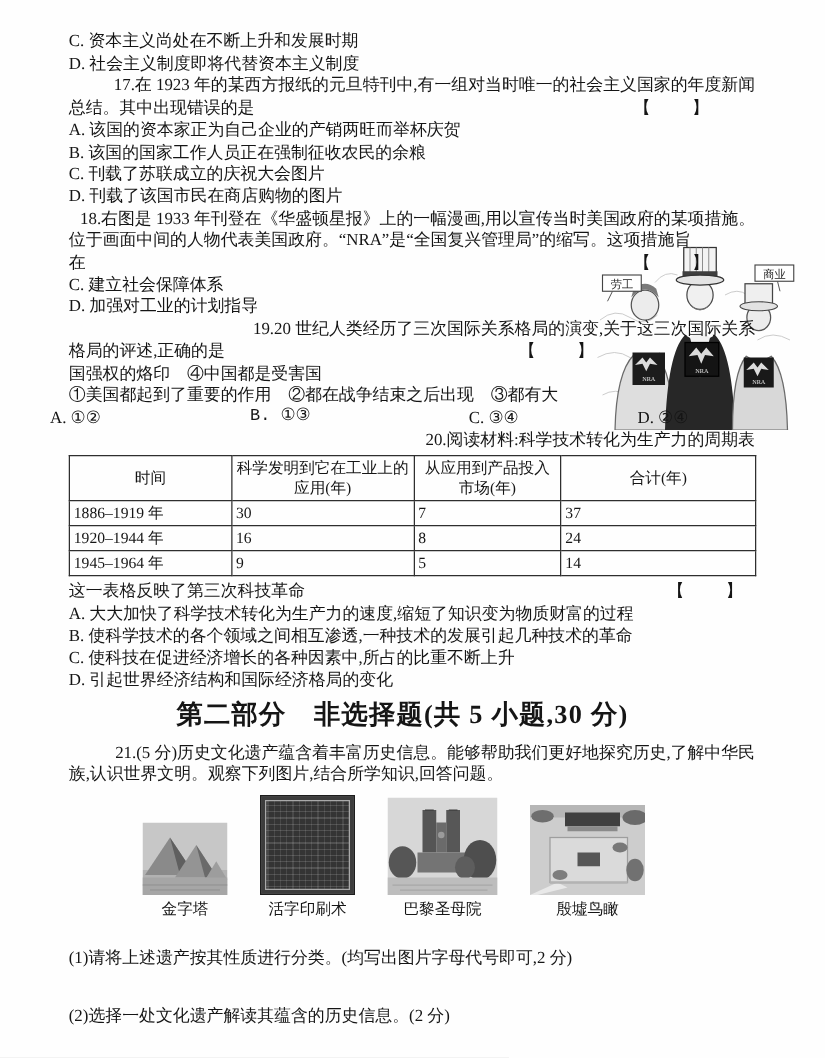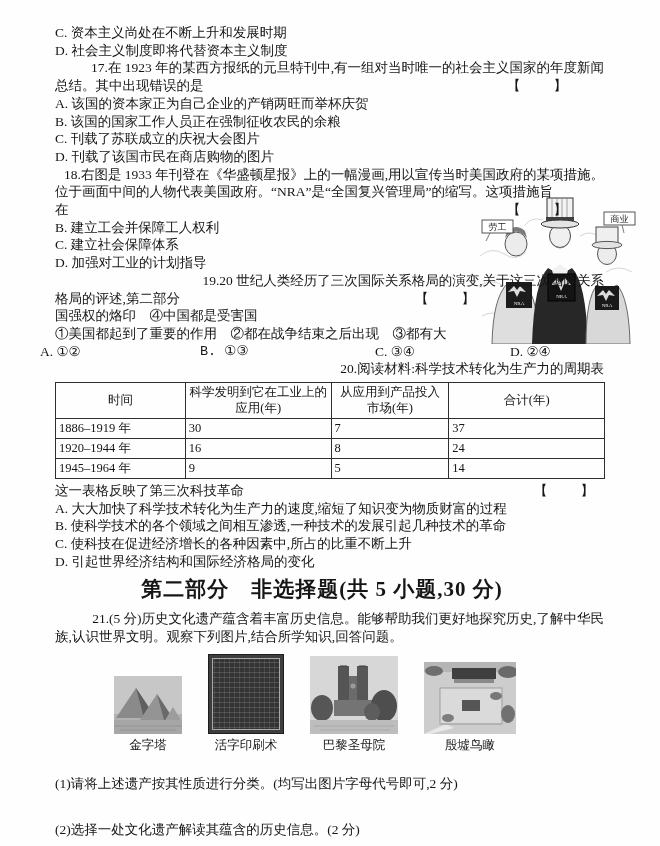--- a/index.html
+++ b/index.html
@@ -106,26 +106,25 @@
     <div class="qfirst"><span class="qnum">17.</span><span>在 1923 年的某西方报纸的元旦特刊中,有一组对当时唯一的社会主义国家的年度新闻</span></div>
     <div class="ln"><span class="br">【　　】</span><span>总结。其中出现错误的是</span></div>
     <div class="ln">A. 该国的资本家正为自己企业的产销两旺而举杯庆贺</div>
     <div class="ln">B. 该国的国家工作人员正在强制征收农民的余粮</div>
     <div class="ln">C. 刊载了苏联成立的庆祝大会图片</div>
     <div class="ln">D. 刊载了该国市民在商店购物的图片</div>
 
     <div class="qfirst"><span class="qnum">18.</span><span>右图是 1933 年刊登在《华盛顿星报》上的一幅漫画,用以宣传当时美国政府的某项措施。</span></div>
     <div class="ln">位于画面中间的人物代表美国政府。“NRA”是“全国复兴管理局”的缩写。这项措施旨</div>
     <div class="ln"><span class="br">【　　】</span><span>在</span></div>
-    <div class="ln">B. 建立工会并保障工人权利</div>
     <div class="ln">C. 建立社会保障体系</div>
     <div class="ln">D. 加强对工业的计划指导</div>
 
     <div class="qfirst"><span class="qnum">19.</span><span>20 世纪人类经历了三次国际关系格局的演变,关于这三次国际关系</span></div>
-    <div class="ln q19wrap"><span class="br-narrow">【　　】</span><span>格局的评述,第二部分</span></div>
+    <div class="ln q19wrap"><span class="br-narrow">【　　】</span><span>格局的评述,正确的是</span></div>
     <div class="ln">国强权的烙印　④中国都是受害国</div>
     <div class="ln">①美国都起到了重要的作用　②都在战争结束之后出现　③都有大</div>
     <div class="optrow">
       <span>A. ①②</span>
       <span>B. ①③</span>
       <span>C. ③④</span>
       <span>D. ②④</span>
     </div>
 
     <div class="qfirst"><span class="qnum">20.</span><span>阅读材料:科学技术转化为生产力的周期表</span></div>

